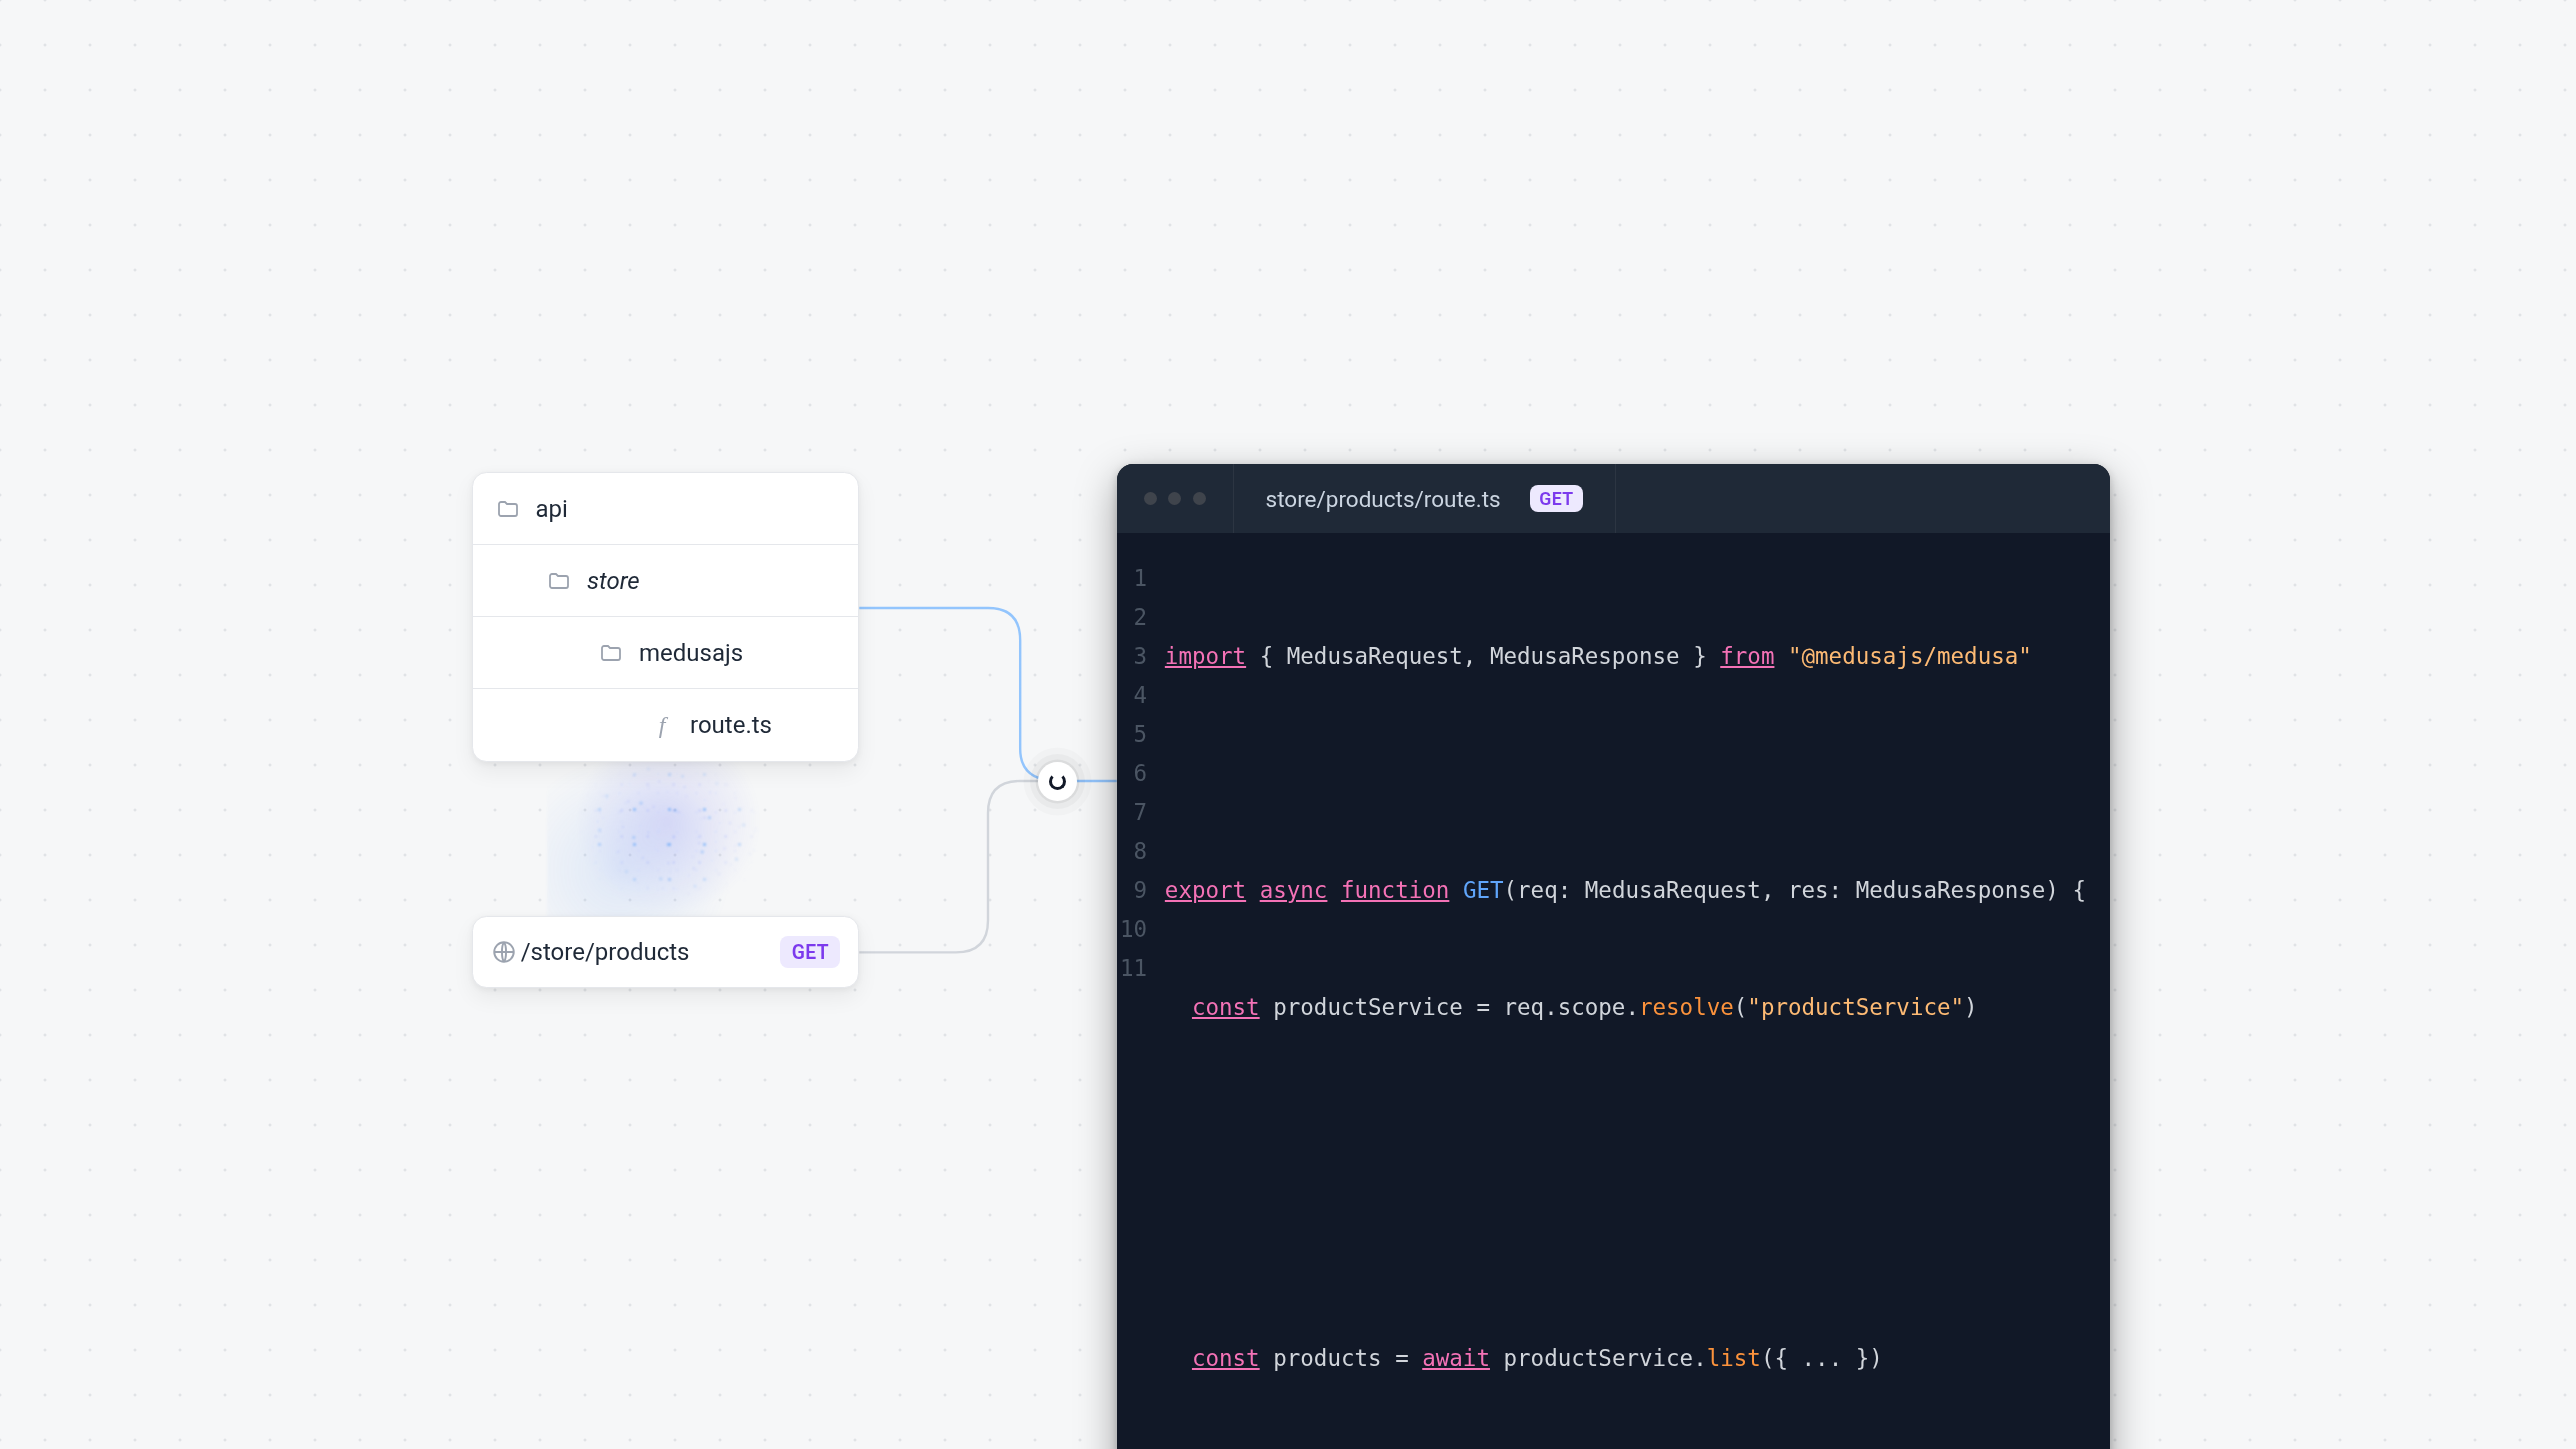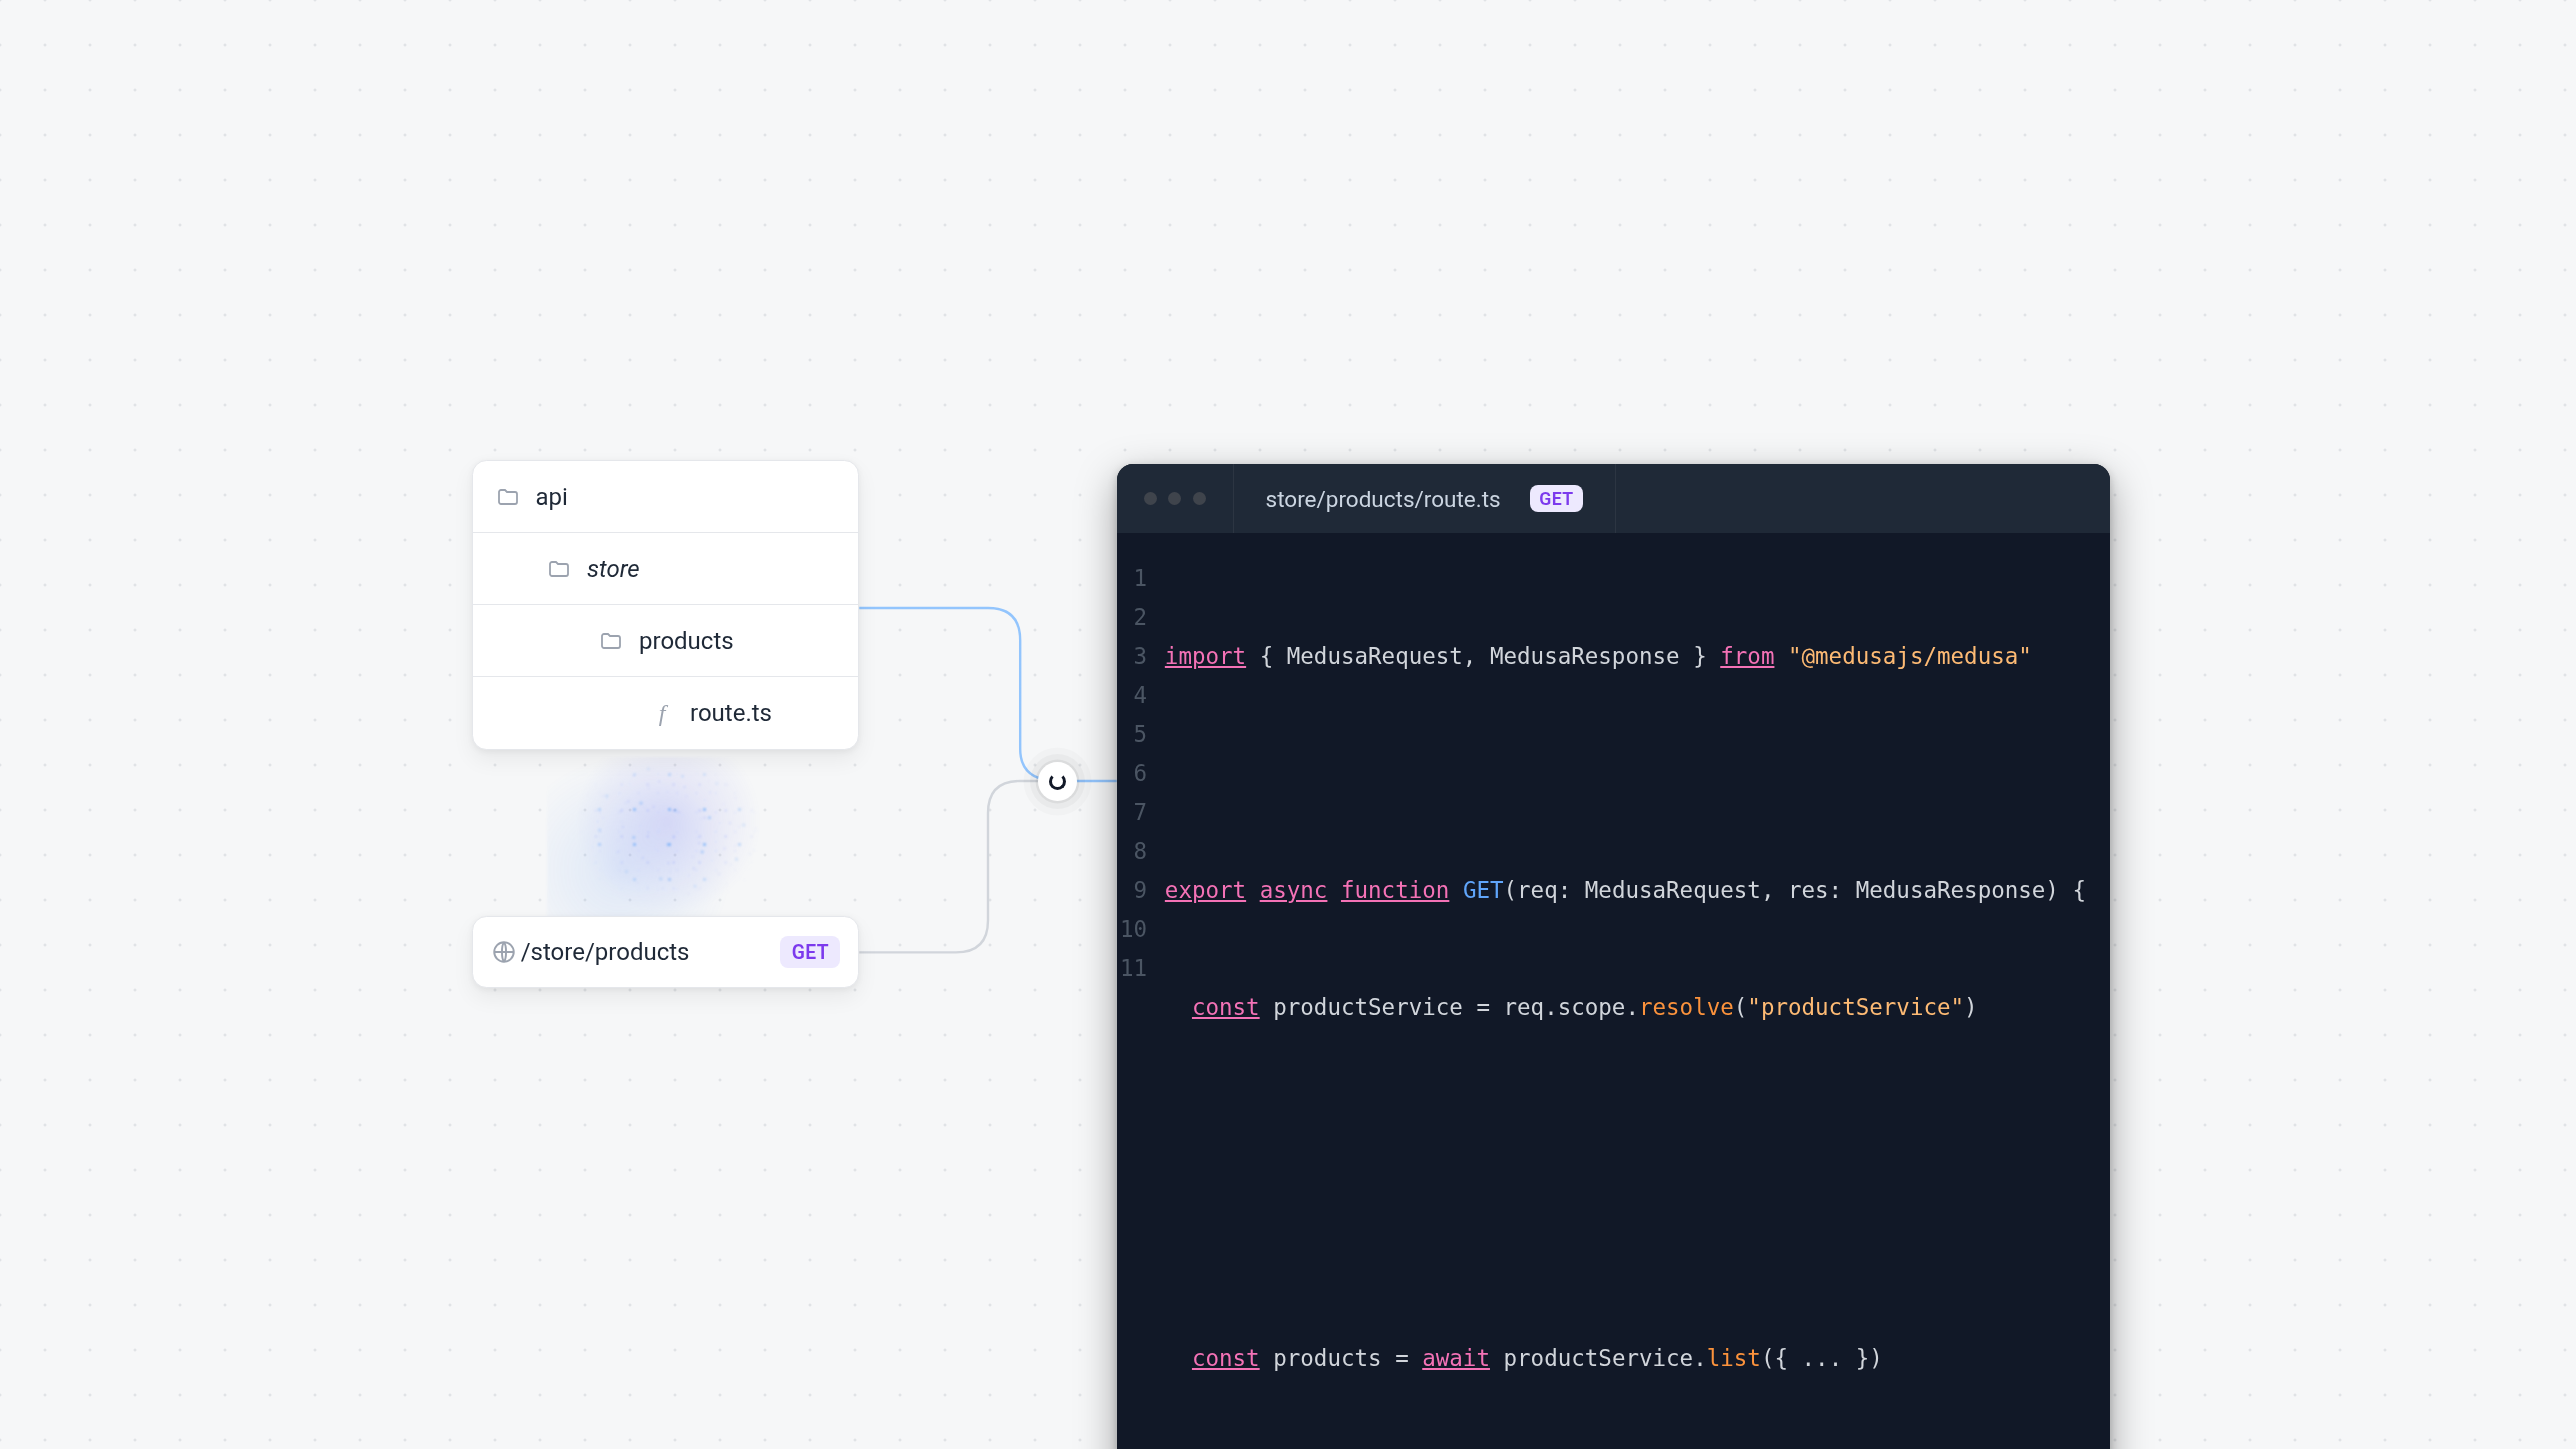--- a/index.html
+++ b/index.html
@@ -45,21 +45,21 @@
   }
   .stage {
     position: absolute;
     inset: 0;
   }
 
   
   .tree-card {
     position: absolute;
     left: 472px;
-    top: 460px;
+    top: 472px;
     width: 387px;
     background: var(--card-bg);
     border: 0.8px solid var(--card-border);
     border-radius: 14.5px;
     box-shadow: 0 1.6px 6.4px rgba(0,0,0,.05), 0 9.7px 22.5px rgba(0,0,0,.06);
     overflow: hidden;
   }
   .tree-row {
     display: flex;
     align-items: center;
@@ -285,21 +285,21 @@
           </svg>
       </span>
       <span class="label">store</span>
     </div>
     <div class="tree-row indent-2">
       <span class="icon">
         <svg width="24" height="24" viewBox="0 0 24 24" stroke="currentColor" stroke-width="1.8" fill="none">
             <path d="M3 7a2 2 0 0 1 2-2h4l2 2h8a2 2 0 0 1 2 2v8a2 2 0 0 1-2 2H5a2 2 0 0 1-2-2V7z"></path>
           </svg>
       </span>
-      <span class="label">products</span>
+      <span class="label">medusajs</span>
     </div>
     <div class="tree-row indent-3">
       <span class="icon file-f">f</span>
       <span class="label">route.ts</span>
     </div>
   </div>
 
   <div class="endpoint-card">
     <span class="icon" style="color:var(--muted)">
       <svg width="26" height="26" viewBox="0 0 24 24" stroke="currentColor" stroke-width="1.8" fill="none">

